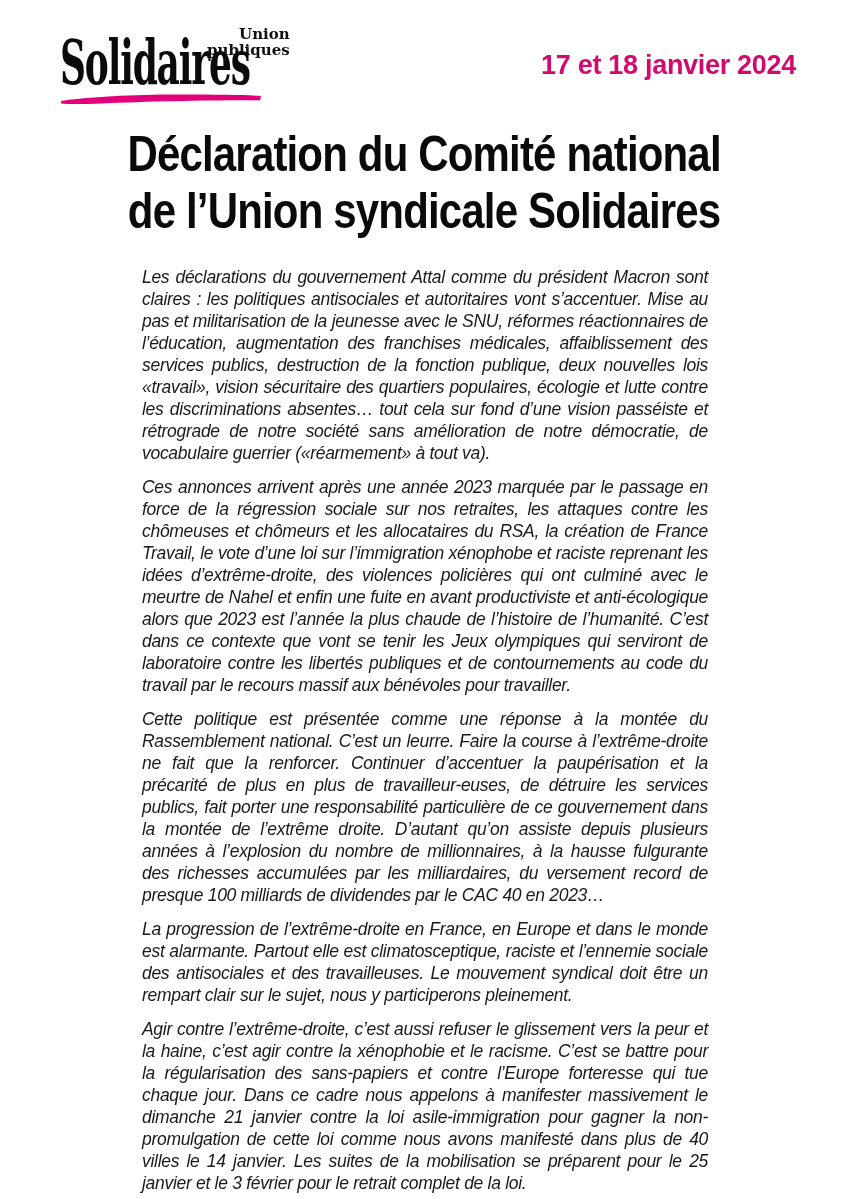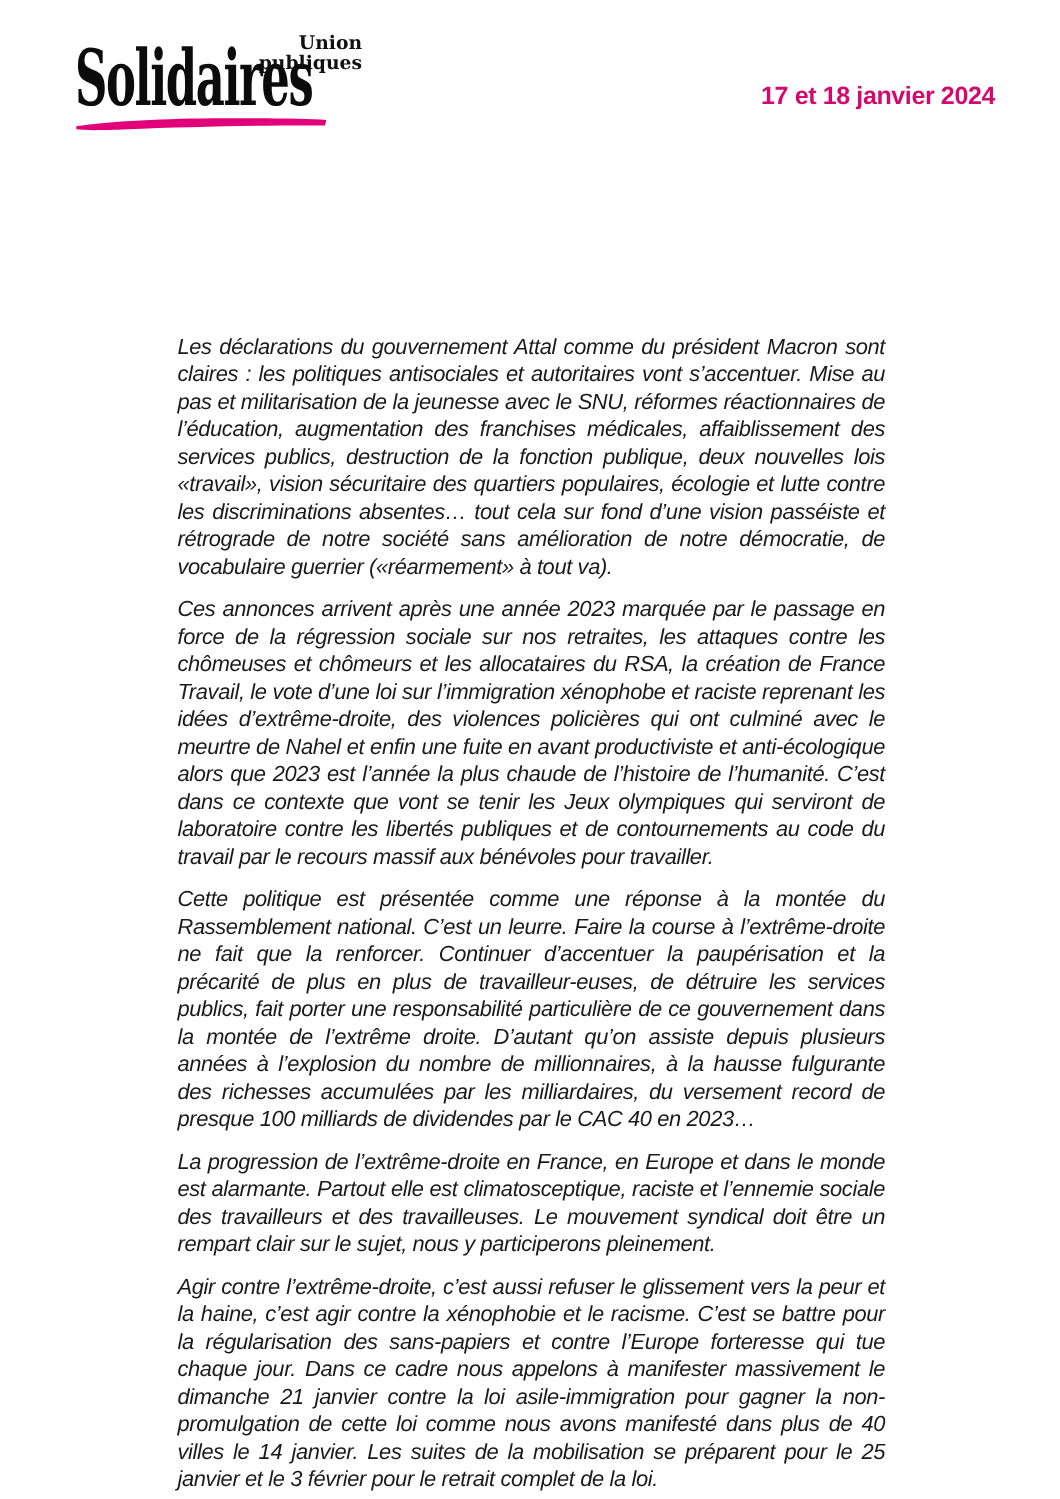--- a/index.html
+++ b/index.html
@@ -56,24 +56,23 @@
     top: 66px;
     transform: rotate(-1.2deg);
   }
 
   .header-date {
     position: absolute;
     top: 50px;
     right: 52px;
     font-family: "Liberation Sans", sans-serif;
     font-weight: bold;
-    font-size: 20px;
+    font-size: 27px;
     letter-spacing: -0.3px;
     white-space: nowrap;
-    margin-top: 16px;
   }
 
   
   .doc-title {
     position: absolute;
     top: 126px;
     left: 0;
     width: 848px;
     text-align: center;
   }
@@ -119,22 +118,28 @@
       <span>publiques</span>
     </div>
     <div class="logo-wordmark">Solidaires</div>
     <svg class="logo-stroke" width="206" height="13" viewBox="0 0 206 13" aria-hidden="true">
       <path d="M3 7 C 28 3.5, 78 2, 122 3 C 160 3.8, 188 4.8, 203 6 L 202 10.5 C 165 9.2, 95 9.2, 44 10.2 C 22 10.7, 9 10.3, 3 9.4 Z" fill="#e2007a"></path>
     </svg>
   </div>
 
   <div class="header-date" style="color: rgb(211, 10, 110);">17 et 18 janvier 2024</div>
 
+  <div class="doc-title">
+    <div class="doc-title-inner">
+      <div>Déclaration du Comité national</div>
+      <div>de l’Union syndicale Solidaires</div>
+    </div>
+  </div>
 
   <div class="doc-body">
     <p>Les déclarations du gouvernement Attal comme du président Macron sont claires : les politiques antisociales et autoritaires vont s’accentuer. Mise au pas et militarisation de la jeunesse avec le SNU, réformes réactionnaires de l’éducation, augmentation des franchises médicales, affaiblissement des services publics, destruction de la fonction publique, deux nouvelles lois «travail», vision sécuritaire des quartiers populaires, écologie et lutte contre les discriminations absentes… tout cela sur fond d’une vision passéiste et rétrograde de notre société sans amélioration de notre démocratie, de vocabulaire guerrier («réarmement» à tout va).</p>
     <p>Ces annonces arrivent après une année 2023 marquée par le passage en force de la régression sociale sur nos retraites, les attaques contre les chômeuses et chômeurs et les allocataires du RSA, la création de France Travail, le vote d’une loi sur l’immigration xénophobe et raciste reprenant les idées d’extrême-droite, des violences policières qui ont culminé avec le meurtre de Nahel et enfin une fuite en avant productiviste et anti-écologique alors que 2023 est l’année la plus chaude de l’histoire de l’humanité. C’est dans ce contexte que vont se tenir les Jeux olympiques qui serviront de laboratoire contre les libertés publiques et de contournements au code du travail par le recours massif aux bénévoles pour travailler.</p>
     <p>Cette politique est présentée comme une réponse à la montée du Rassemblement national. C’est un leurre. Faire la course à l’extrême-droite ne fait que la renforcer. Continuer d’accentuer la paupérisation et la précarité de plus en plus de travailleur-euses, de détruire les services publics, fait porter une responsabilité particulière de ce gouvernement dans la montée de l’extrême droite. D’autant qu’on assiste depuis plusieurs années à l’explosion du nombre de millionnaires, à la hausse fulgurante des richesses accumulées par les milliardaires, du versement record de presque 100 milliards de dividendes par le CAC 40 en 2023…</p>
-    <p>La progression de l’extrême-droite en France, en Europe et dans le monde est alarmante. Partout elle est climatosceptique, raciste et l’ennemie sociale des travailleurs et des travailleuses. Le mouvement syndical doit être un rempart clair sur le sujet, nous y participerons pleinement.</p>
+    <p>La progression de l’extrême-droite en France, en Europe et dans le monde est alarmante. Partout elle est climatosceptique, raciste et l’ennemie sociale des antisociales et des travailleuses. Le mouvement syndical doit être un rempart clair sur le sujet, nous y participerons pleinement.</p>
     <p>Agir contre l’extrême-droite, c’est aussi refuser le glissement vers la peur et la haine, c’est agir contre la xénophobie et le racisme. C’est se battre pour la régularisation des sans-papiers et contre l’Europe forteresse qui tue chaque jour. Dans ce cadre nous appelons à manifester massivement le dimanche 21 janvier contre la loi asile-immigration pour gagner la non-promulgation de cette loi comme nous avons manifesté dans plus de 40 villes le 14 janvier. Les suites de la mobilisation se préparent pour le 25 janvier et le 3 février pour le retrait complet de la loi.</p>
   </div>
 
 </div>
 
 </body></html>

